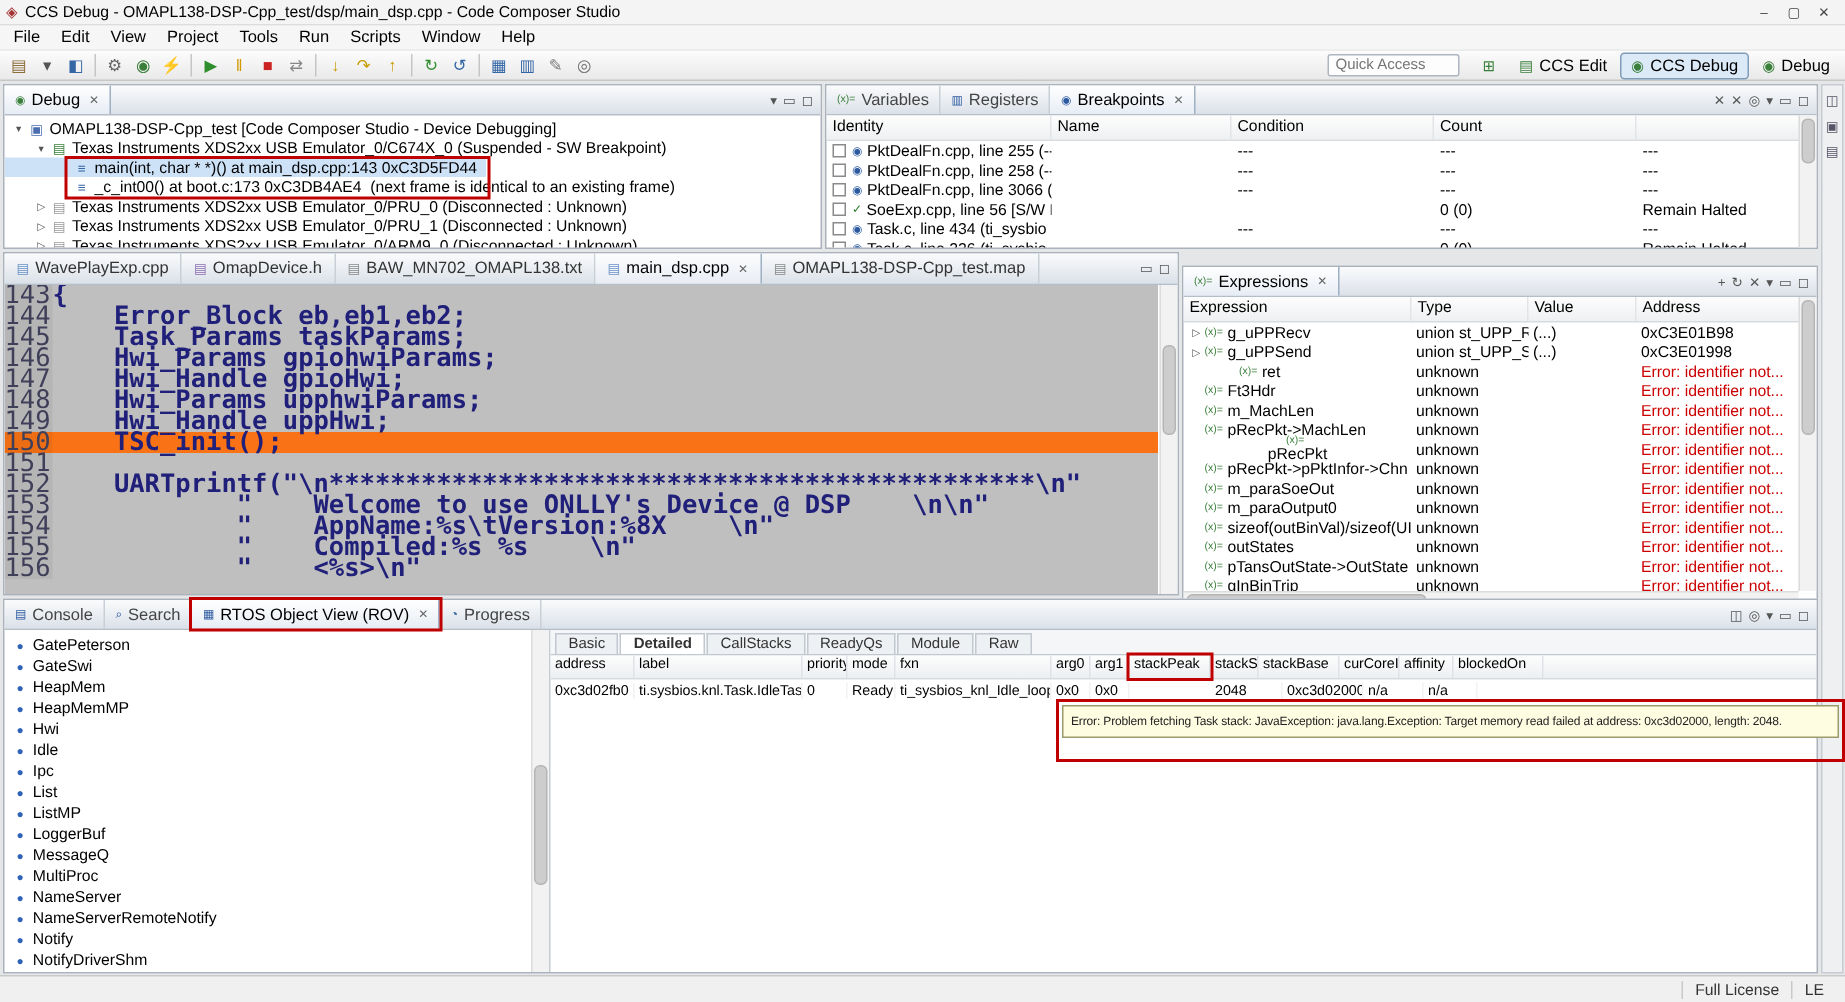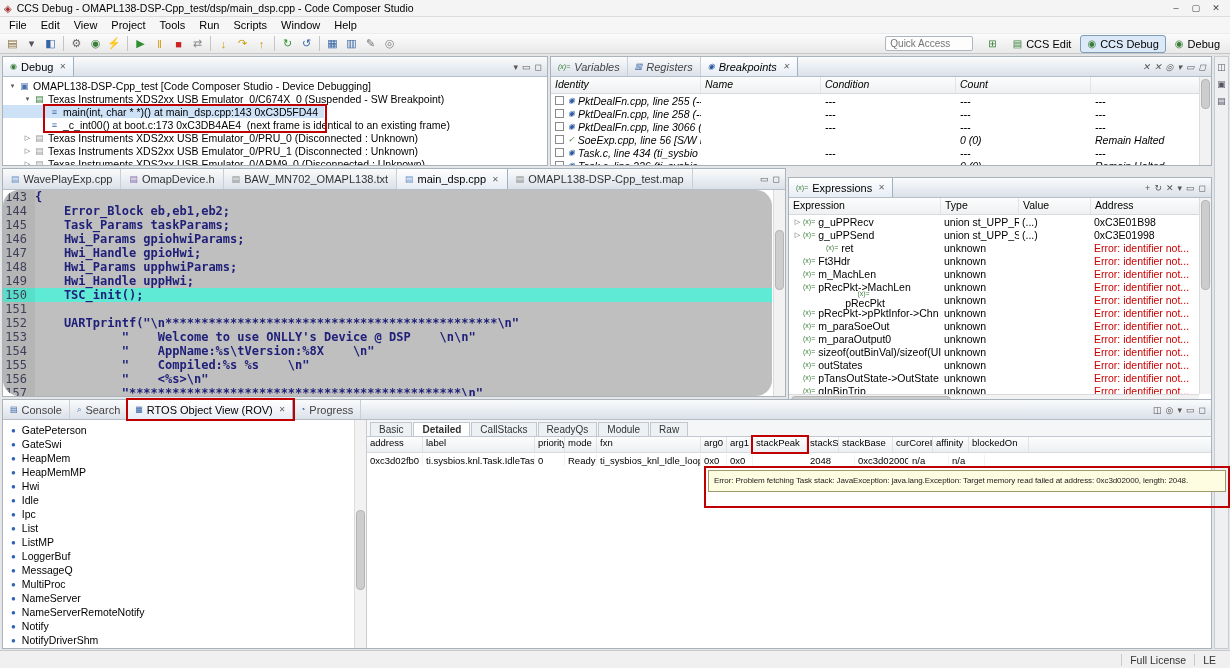--- a/index.html
+++ b/index.html
@@ -43,23 +43,23 @@
   .hcell{padding:1px 4px;border-right:1px solid #e2e5e8;overflow:hidden;white-space:nowrap;flex:none;}
   .brow{display:flex;height:13px;align-items:center;font-size:10.5px;white-space:nowrap;}
   .bcell{padding:0 4px;overflow:hidden;flex:none;}
   .bid{display:flex;align-items:center;}
   .cbx{width:9px;height:9px;border:1px solid #8a8a8a;background:#fff;margin-right:4px;flex:none;}
   .bicon{font-size:8px;color:#2c5aa0;margin-right:3px;flex:none;}
   
   .etab{display:flex;align-items:center;gap:4px;padding:0 8px;font-size:11px;border-right:1px solid #c9cfd6;color:#333;white-space:nowrap;}
   .etab.active{background:linear-gradient(#fdfdfe,#e8edf4);border-right:1px solid #9db0c4;color:#000;}
   .ficon{font-size:9px;}
-  #code-view{position:absolute;top:21px;left:0;right:13px;bottom:0;background:#bfbfbf;font-family:"DejaVu Sans Mono",monospace;font-size:12px;font-weight:bold;color:#20207a;overflow:hidden;border-radius:16px;}
+  #code-view{position:absolute;top:21px;left:0;right:13px;bottom:0;background:#bfbfbf;font-family:"DejaVu Sans Mono",monospace;font-size:17px;font-weight:bold;color:#20207a;overflow:hidden;}
   .cline{display:flex;height:14px;line-height:14px;white-space:pre;}
-  .cline.cur{background:#5eead4;}
+  .cline.cur{background:#f97316;}
   .lnum{width:32px;text-align:right;padding-right:8px;color:#3f3f5a;font-weight:normal;flex:none;background:rgba(0,0,0,0.05);}
   
   .xrow{display:flex;height:13px;align-items:center;font-size:10.5px;white-space:nowrap;}
   .xcell{padding:0 3px;overflow:hidden;flex:none;}
   .xfirst{display:flex;align-items:center;}
   .xerr{color:var(--err);}
   
   #bottom-content{position:absolute;top:20px;left:0;right:0;bottom:0;display:flex;}
   #rov-left{width:364px;border-right:1px solid #c6ccd2;position:relative;overflow:hidden;}
   #rov-modules{padding-top:3px;}
@@ -178,21 +178,21 @@
       <div class="trow" style="padding-left: 4px;"><span class="twisty">▾</span><span class="nicon" style="color: rgb(75, 110, 175);">▣</span><span>OMAPL138-DSP-Cpp_test [Code Composer Studio - Device Debugging]</span></div>
       <div class="trow" style="padding-left: 19px;"><span class="twisty">▾</span><span class="nicon" style="color: rgb(58, 127, 58);">▤</span><span>Texas Instruments XDS2xx USB Emulator_0/C674X_0 (Suspended - SW Breakpoint)</span></div>
       <div class="trow sel" style="padding-left: 34px;"><span class="twisty"></span><span class="nicon" style="color: rgb(52, 101, 164);">≡</span><span>main(int, char * *)() at main_dsp.cpp:143 0xC3D5FD44</span></div>
       <div class="trow" style="padding-left: 34px;"><span class="twisty"></span><span class="nicon" style="color: rgb(52, 101, 164);">≡</span><span>_c_int00() at boot.c:173 0xC3DB4AE4  (next frame is identical to an existing frame)</span></div>
       <div class="trow" style="padding-left: 19px;"><span class="twisty">▷</span><span class="nicon" style="color: rgb(154, 154, 154);">▤</span><span>Texas Instruments XDS2xx USB Emulator_0/PRU_0 (Disconnected : Unknown)</span></div>
       <div class="trow" style="padding-left: 19px;"><span class="twisty">▷</span><span class="nicon" style="color: rgb(154, 154, 154);">▤</span><span>Texas Instruments XDS2xx USB Emulator_0/PRU_1 (Disconnected : Unknown)</span></div>
       <div class="trow" style="padding-left: 19px;"><span class="twisty">▷</span><span class="nicon" style="color: rgb(154, 154, 154);">▤</span><span>Texas Instruments XDS2xx USB Emulator_0/ARM9_0 (Disconnected : Unknown)</span></div>
     </div>
 </div>
 
-<div class="panel" id="vars-panel" style="left:550px;top:56px;width:662px;height:110px;font-style:italic;">
+<div class="panel" id="vars-panel" style="left:550px;top:56px;width:662px;height:110px;">
   <div class="tabbar" id="vars-tabs-bar">
     <span id="vars-tabs" style="display:flex;">
         <div class="ptab">
           <span class="picn watchicon">(x)=</span>
           <span>Variables</span>
         </div>
         <div class="ptab">
           <span class="picn">▥</span>
           <span>Registers</span>
         </div>
@@ -329,21 +329,20 @@
       <div class="cline"><span class="lnum">147</span><span>    Hwi_Handle gpioHwi;</span></div>
       <div class="cline"><span class="lnum">148</span><span>    Hwi_Params upphwiParams;</span></div>
       <div class="cline"><span class="lnum">149</span><span>    Hwi_Handle uppHwi;</span></div>
       <div class="cline cur"><span class="lnum">150</span><span>    TSC_init();</span></div>
       <div class="cline"><span class="lnum">151</span><span></span></div>
       <div class="cline"><span class="lnum">152</span><span>    UARTprintf("\n**********************************************\n"</span></div>
       <div class="cline"><span class="lnum">153</span><span>            "    Welcome to use ONLLY's Device @ DSP    \n\n"</span></div>
       <div class="cline"><span class="lnum">154</span><span>            "    AppName:%s\tVersion:%8X    \n"</span></div>
       <div class="cline"><span class="lnum">155</span><span>            "    Compiled:%s %s    \n"</span></div>
       <div class="cline"><span class="lnum">156</span><span>            "    &lt;%s&gt;\n"</span></div>
-      <div class="cline"><span class="lnum">157</span><span>            "**********************************************\n"</span></div>
     </div>
   <div class="vscroll" style="top:21px;">
       <div class="vthumb" style="top:40px;height:60px;"></div>
     </div>
 </div>
 
 <div class="panel" id="expr-panel" style="left:788px;top:177px;width:424px;height:229px;">
   <div class="tabbar">
     <div class="ptab active">
       <span class="picn watchicon">(x)=</span>

